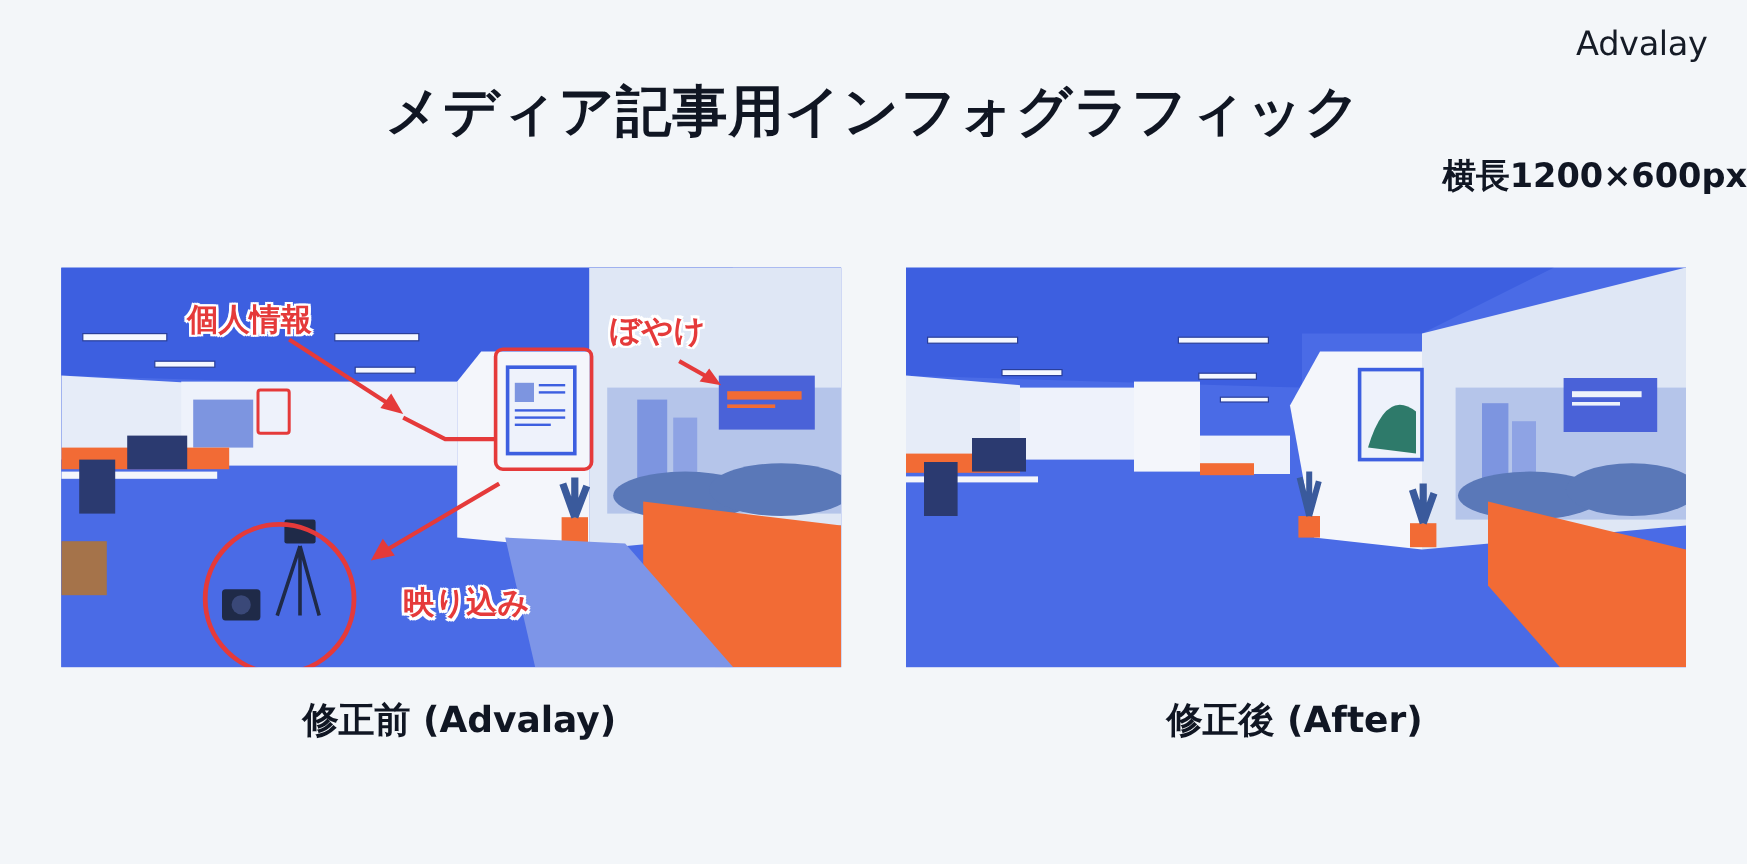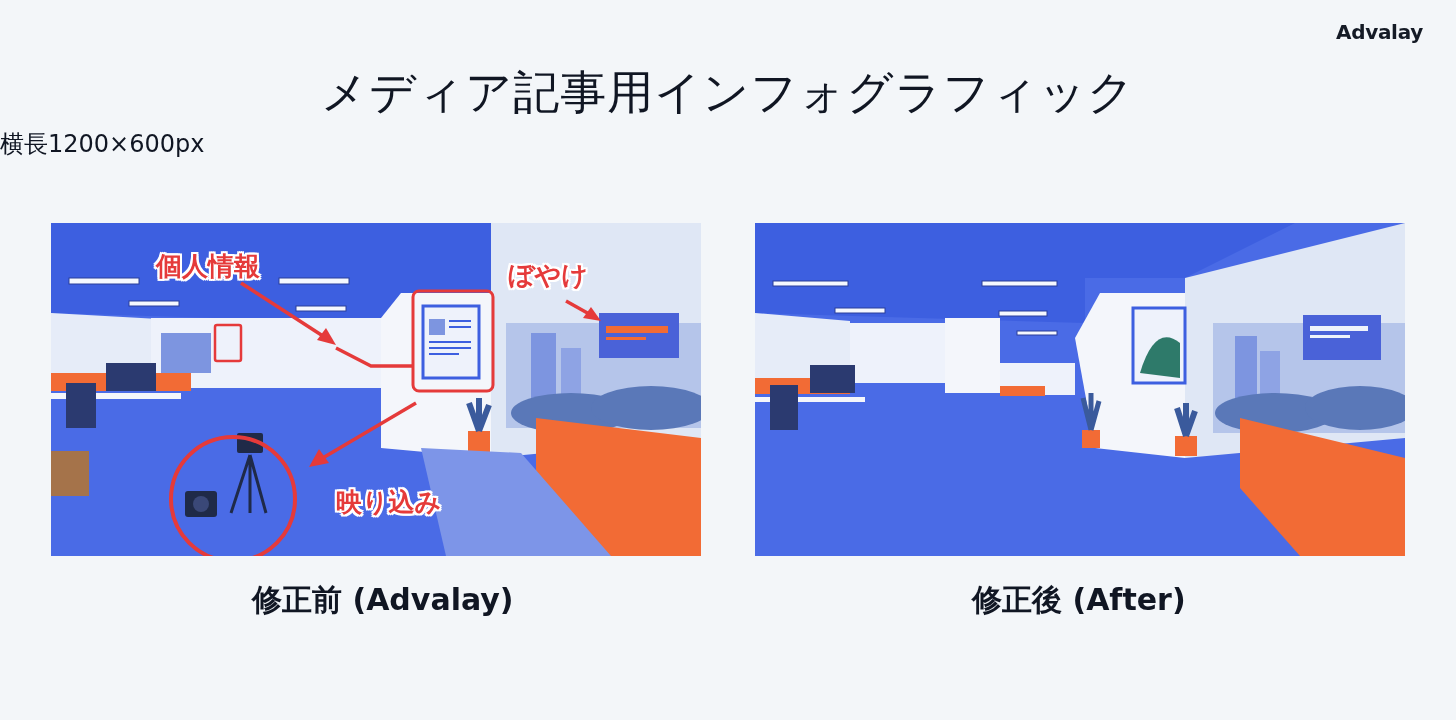--- a/index.html
+++ b/index.html
@@ -1,19 +1,19 @@
 <!DOCTYPE html>
 <html><head>
 <meta charset="utf-8">
 <style>
   html,body{margin:0;padding:0;}
   body{width:1456px;height:720px;background:#f3f6f9;position:relative;overflow:hidden;font-family:"DejaVu Sans","Liberation Sans",sans-serif;color:#101623;}
-  .brand{position:absolute;right:33px;top:20px;font-size:20px;font-weight:700;color:#151b26;letter-spacing:-0.3px;}
-  .title{position:absolute;left:0;right:0;top:62px;text-align:center;font-size:46px;font-weight:normal;letter-spacing:1px;}
-  .subtitle{position:absolute;left:0;right:0;top:128px;text-align:left;font-size:24px;font-weight:normal;}
+  .brand{position:absolute;right:33px;top:20px;font-size:28px;font-weight:400;color:#151b26;letter-spacing:-0.3px;}
+  .title{position:absolute;left:0;right:0;top:62px;text-align:center;font-size:46px;font-weight:bold;letter-spacing:1px;}
+  .subtitle{position:absolute;left:0;right:0;top:128px;text-align:right;font-size:28px;font-weight:bold;}
   .panel{position:absolute;top:223px;width:650px;height:333px;overflow:hidden;background:#4a6be6;}
   .panel svg{display:block;}
   #before{left:51px;}
   #after{left:755px;}
   .caption{position:absolute;top:580px;font-size:30px;font-weight:bold;}
   #cap-before{left:252px;}
   #cap-after{left:972px;}
   .anno{position:absolute;color:#e53a3a;font-weight:bold;font-size:26px;
     text-shadow:-2px -2px 0 #fff,2px -2px 0 #fff,-2px 2px 0 #fff,2px 2px 0 #fff,0 2px 0 #fff,0 -2px 0 #fff,2px 0 0 #fff,-2px 0 0 #fff;}
 </style>

